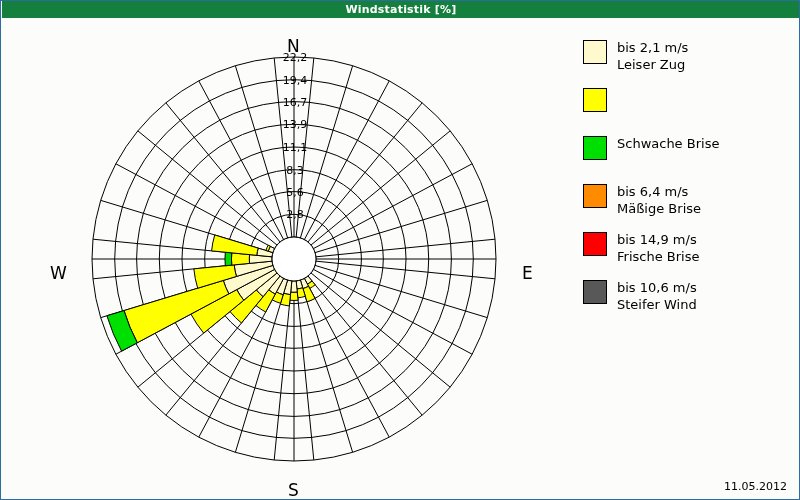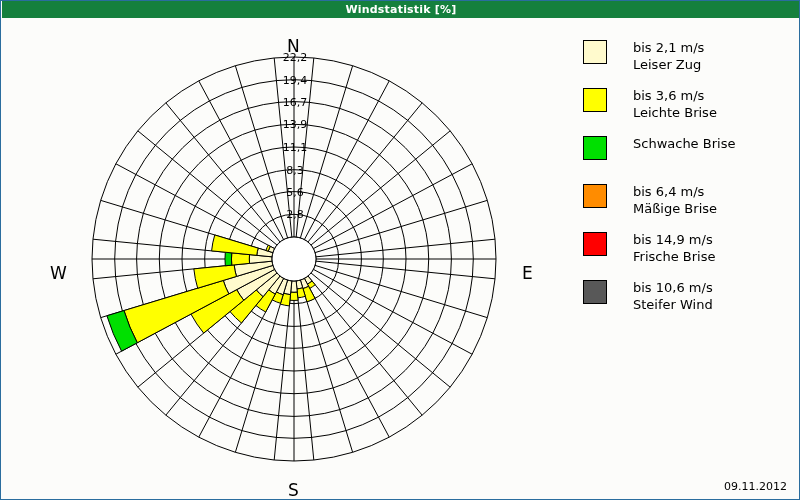--- a/index.html
+++ b/index.html
@@ -67,21 +67,21 @@
   }
   .legend-swatch {
     width: 24px;
     height: 24px;
     border: 1px solid #000000;
     box-sizing: border-box;
     flex: 0 0 auto;
     margin-top: 1px;
   }
   .legend-text {
-    margin-left: 26px;
+    margin-left: 10px;
     font-size: 13px;
     line-height: 17px;
     color: #000000;
     white-space: nowrap;
   }
   .legend-text .l1, .legend-text .l2 { display: block; }
 
   #datestamp {
     position: absolute;
     right: 12px;
@@ -207,24 +207,20 @@
   <div id="legend">
       <div class="legend-row">
         <div class="legend-swatch" style="background: rgb(255, 250, 205);"></div>
         <div class="legend-text">
           <span class="l1">bis 2,1 m/s</span>
           <span class="l2">Leiser Zug</span>
         </div>
       </div>
       <div class="legend-row">
         <div class="legend-swatch" style="background: rgb(255, 255, 0);"></div>
-        <div class="legend-text">
-          <span class="l1">bis 3,6 m/s</span>
-          <span class="l2">Leichte Brise</span>
-        </div>
       </div>
       <div class="legend-row">
         <div class="legend-swatch" style="background: rgb(0, 224, 0);"></div>
         <div class="legend-text">
           <span class="l2">Schwache Brise</span>
         </div>
       </div>
       <div class="legend-row">
         <div class="legend-swatch" style="background: rgb(255, 140, 0);"></div>
         <div class="legend-text">
@@ -241,15 +237,15 @@
       </div>
       <div class="legend-row">
         <div class="legend-swatch" style="background: rgb(88, 88, 88);"></div>
         <div class="legend-text">
           <span class="l1">bis 10,6 m/s</span>
           <span class="l2">Steifer Wind</span>
         </div>
       </div>
     </div>
 
-  <div id="datestamp">09.11.2012</div>
+  <div id="datestamp">11.05.2012</div>
 
 </div>
 
 </body></html>

